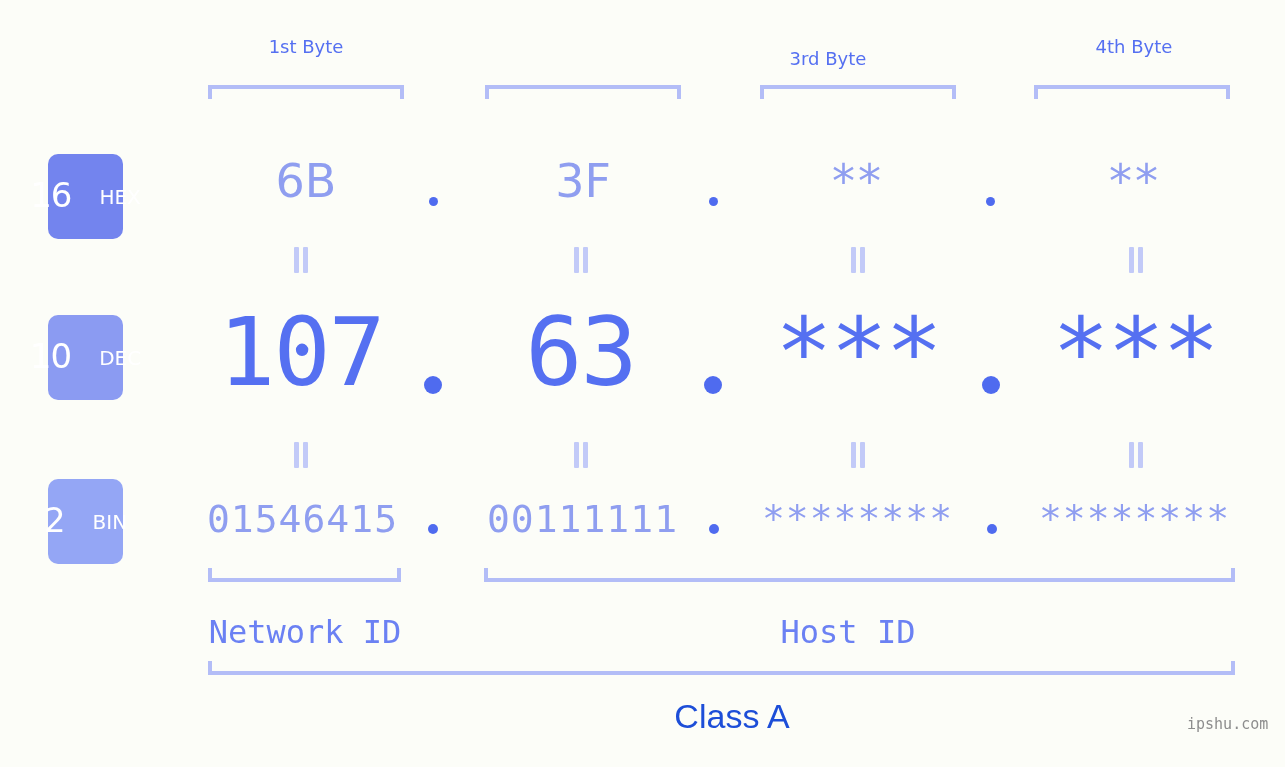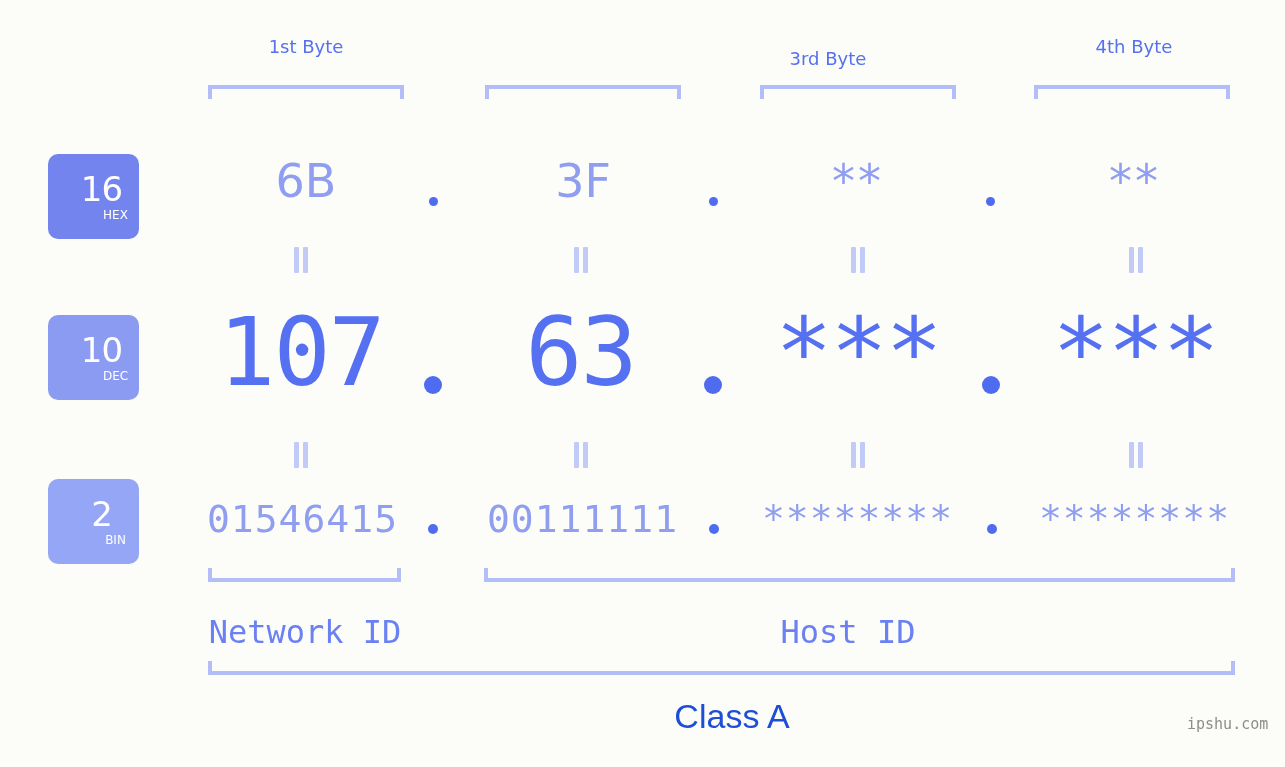--- a/index.html
+++ b/index.html
@@ -40,34 +40,33 @@
     border-left:4px solid #b3bdf7;
     border-right:4px solid #b3bdf7;
     box-sizing:border-box;
   }
 
   
   .badge{
     position:absolute;
     width:75px;height:85px;
     border-radius:10px;
-    display:flex;flex-direction:column;
+    display:flex;flex-direction:row;
     align-items:center;justify-content:center;
     color:#ffffff;
     line-height:1;
-    padding-left:16px;
   }
   .badge .num{
     font-size:34px;
     font-family:"DejaVu Sans", sans-serif;
     letter-spacing:-1px;
     margin-bottom:3px;
   }
   .badge .nm{
-    font-size:12px;
+    font-size:20px;
     font-family:"DejaVu Sans", sans-serif;
     letter-spacing:0px;
     margin-left:28px;
   }
 
   
   .cell{
     position:absolute;
     text-align:center;
     white-space:nowrap;

